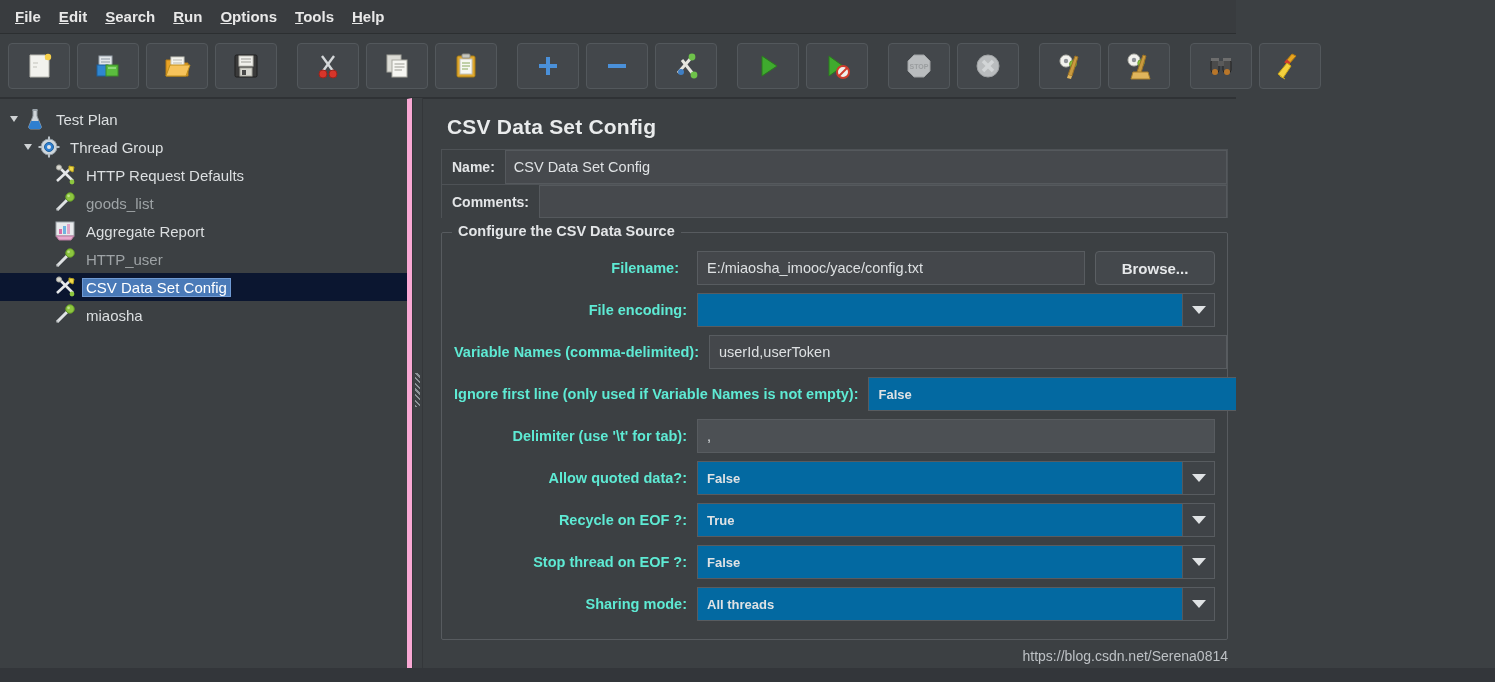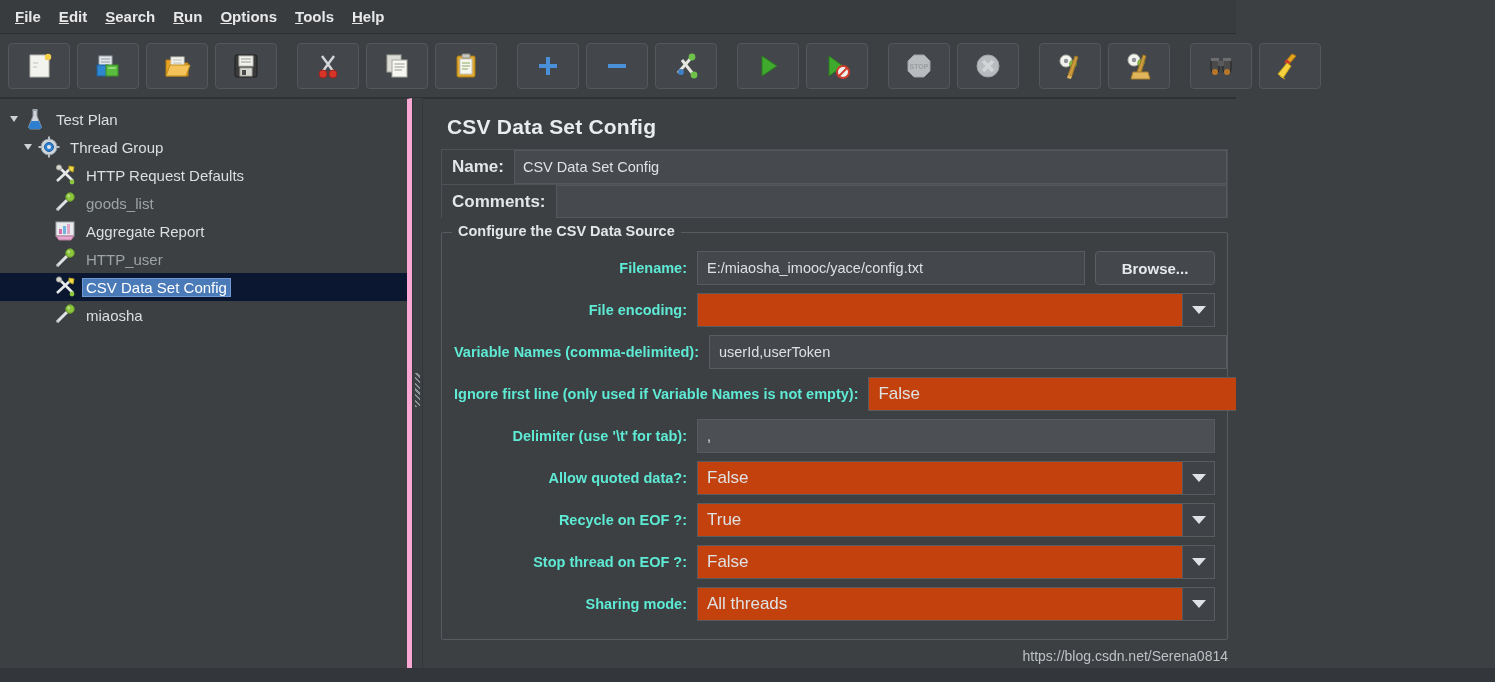--- a/index.html
+++ b/index.html
@@ -158,21 +158,21 @@
     border: 1px solid #4e5256;
     border-bottom: none;
     background: #3c4043;
   }
   .nc-row {
     display: flex; align-items: stretch;
     height: 34px;
   }
   .nc-row + .nc-row { border-top: 1px solid #4e5256; }
   .nc-label {
-    font-size: 17px; font-weight: bold;
+    font-size: 14px; font-weight: bold;
     color: #e3e5e7;
     display: flex; align-items: center;
     padding: 0 10px 0 10px;
     flex: 0 0 auto;
     white-space: nowrap;
   }
   .nc-field {
     flex: 1 1 auto;
     background: #46494d;
     border: 1px solid #55595d;
@@ -217,21 +217,21 @@
     color: #5eead4;
     white-space: nowrap;
     padding-right: 2px;
   }
   .f-control {
     flex: 0 0 auto;
     width: 518px;
     display: flex; align-items: stretch;
     height: 34px;
   }
-  .f-control.with-browse { width: 518px; }
+  .f-control.with-browse { width: 518px; margin-left: 8px; }
 
   .textfield {
     flex: 1 1 auto;
     background: #44474b;
     border: 1px solid #585c60;
     color: #dde0e2;
     font-size: 14.5px;
     display: flex; align-items: center;
     padding: 0 9px;
     min-width: 0;
@@ -242,25 +242,25 @@
 
   .combo {
     flex: 1 1 auto;
     display: flex; align-items: stretch;
     background: #40443f00;
     border: 1px solid #585c60;
     min-width: 0;
   }
   .combo .cval {
     flex: 1 1 auto;
-    background: #c2410c;
+    background: #0369a1;
     display: flex; align-items: center;
     padding: 0 9px;
-    font-size: 17px;
-    font-weight: normal;
+    font-size: 13px;
+    font-weight: bold;
     color: #dfe2e4;
     white-space: nowrap;
     overflow: hidden;
     min-width: 0;
   }
   .combo .carrow {
     flex: 0 0 32px;
     background: #3f4347;
     border-left: 1px solid #55595d;
     display: flex; align-items: center; justify-content: center;

